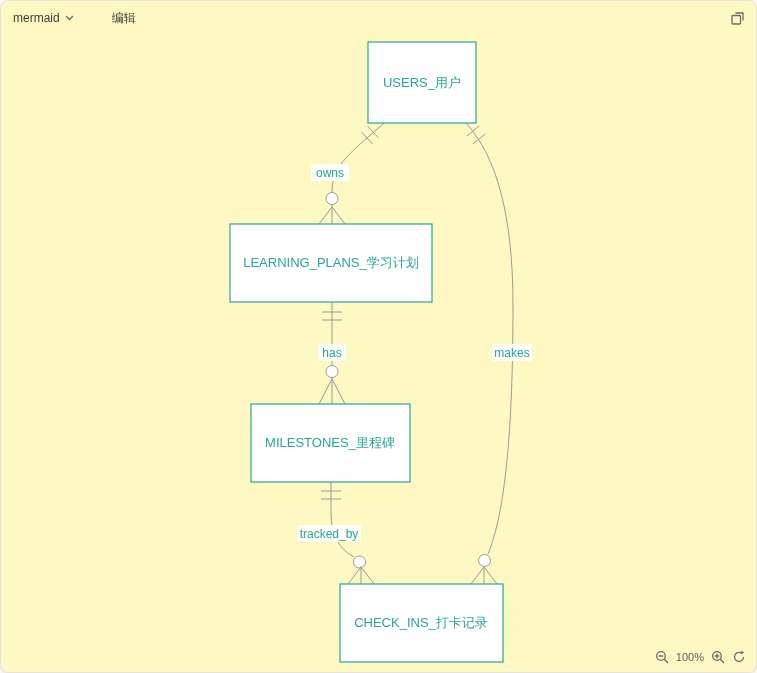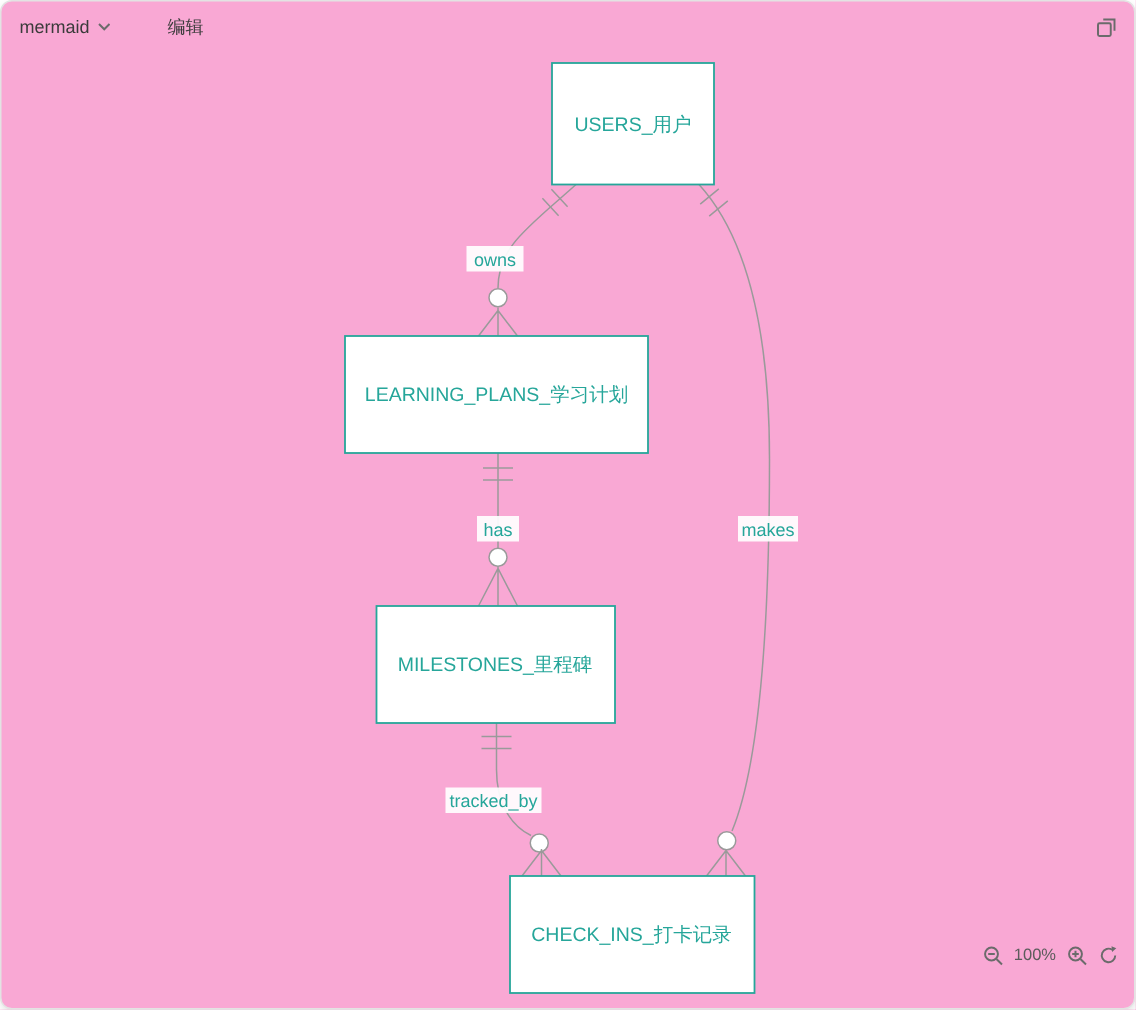--- a/index.html
+++ b/index.html
@@ -4,21 +4,21 @@
 <style>
   * { box-sizing: border-box; margin: 0; padding: 0; }
   html, body {
     width: 757px; height: 673px;
     font-family: "Liberation Sans", sans-serif;
     background: #fff;
     overflow: hidden;
   }
   .panel {
     position: absolute; inset: 0;
-    background: #f9a8d4;
+    background: #fef9c3;
     border: 1px solid #e3e3e3;
     border-radius: 8px;
     box-shadow: 0 2px 5px rgba(0,0,0,0.10);
     overflow: hidden;
   }
   
   .toolbar {
     position: absolute; top: 0; left: 0; right: 0; height: 34px;
     display: flex; align-items: center;
     padding: 0 12px;
@@ -51,21 +51,21 @@
   .rel-marker { fill: none; stroke: #9a9a9a; stroke-width: 1; }
   .rel-circle { fill: #ffffff; stroke: #9a9a9a; stroke-width: 1; }
   .rel-label-bg { fill: #ffffff; opacity: 0.92; }
   .rel-label {
     fill: #26a69a; font-size: 12px;
     font-family: "Liberation Sans", sans-serif;
     text-anchor: middle;
   }
   
   .zoom-controls {
-    position: absolute; right: 10px; bottom: 28px;
+    position: absolute; right: 10px; bottom: 8px;
     display: flex; align-items: center; gap: 7px;
     z-index: 2; color: #5c5c5c;
   }
   .zoom-controls button {
     background: none; border: none; cursor: pointer; padding: 0;
     display: inline-flex; align-items: center; color: #5c5c5c;
   }
   .zoom-level { font-size: 11px; color: #5c5c5c; }
   .icon-stroke { stroke: #6b6b6b; stroke-width: 1.3; fill: none; }
   

